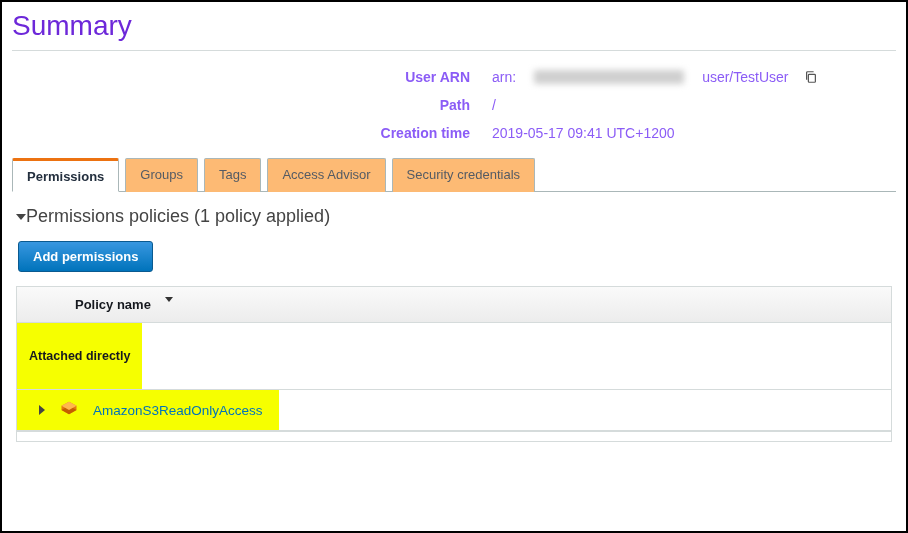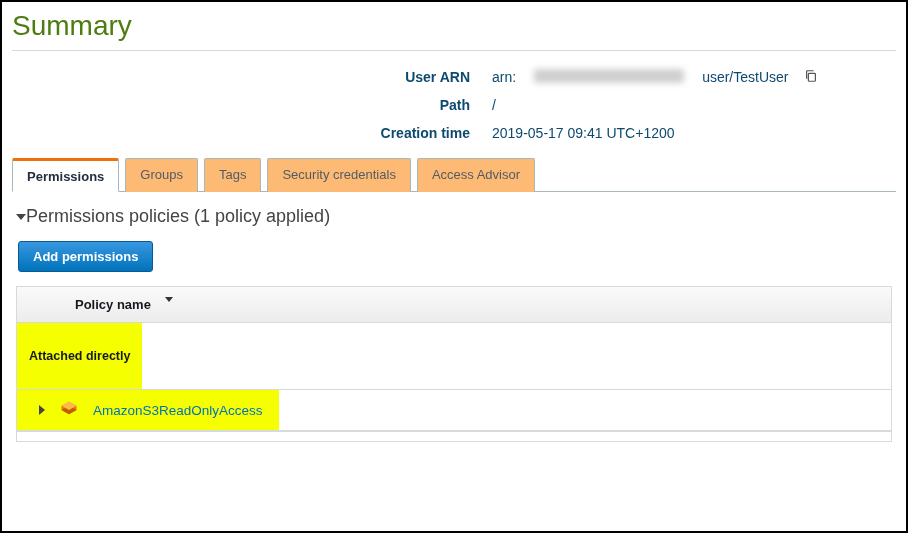--- a/index.html
+++ b/index.html
@@ -11,43 +11,44 @@
   .outer {
     border: 2px solid #000;
     width: 908px;
     height: 533px;
     padding: 6px 10px 10px 10px;
     overflow: hidden;
   }
   .page-title {
     font-size: 28px;
     font-weight: 400;
-    color: #4d7c0f;
+    color: #6d28d9;
     padding: 2px 0 8px 0;
   }
   .hr-top {
     border: none;
     border-top: 1px solid #d5dbdb;
     margin-bottom: 18px;
   }
   .meta-block {
     display: grid;
     grid-template-columns: 480px 1fr;
     row-gap: 12px;
     font-size: 14px;
-    color: #0c4a6e;
+    color: #8b5cf6;
     margin-bottom: 16px;
   }
   .meta-label {
     text-align: right;
     font-weight: 700;
     padding-right: 22px;
   }
   .meta-value {
     display: flex;
+    align-items: center;
     gap: 16px;
   }
   .redacted {
     display: inline-block;
     width: 150px;
     height: 14px;
     background: #cfcfcf;
     filter: blur(3px);
     border-radius: 2px;
     margin: 0 2px;
@@ -192,22 +193,22 @@
     <div class="meta-value">/</div>
 
     <div class="meta-label">Creation time</div>
     <div class="meta-value">2019-05-17 09:41 UTC+1200</div>
   </div>
 
   <div class="tabs">
     <div class="tab active">Permissions</div>
     <div class="tab">Groups</div>
     <div class="tab">Tags</div>
+    <div class="tab">Access Advisor</div>
     <div class="tab">Security credentials</div>
-    <div class="tab">Access Advisor</div>
   </div>
 
   <div class="content">
     <div class="section-head">
       <span class="caret"></span>
       <span>Permissions policies (1 policy applied)</span>
     </div>
 
     <button class="btn-primary">Add permissions</button>
 

